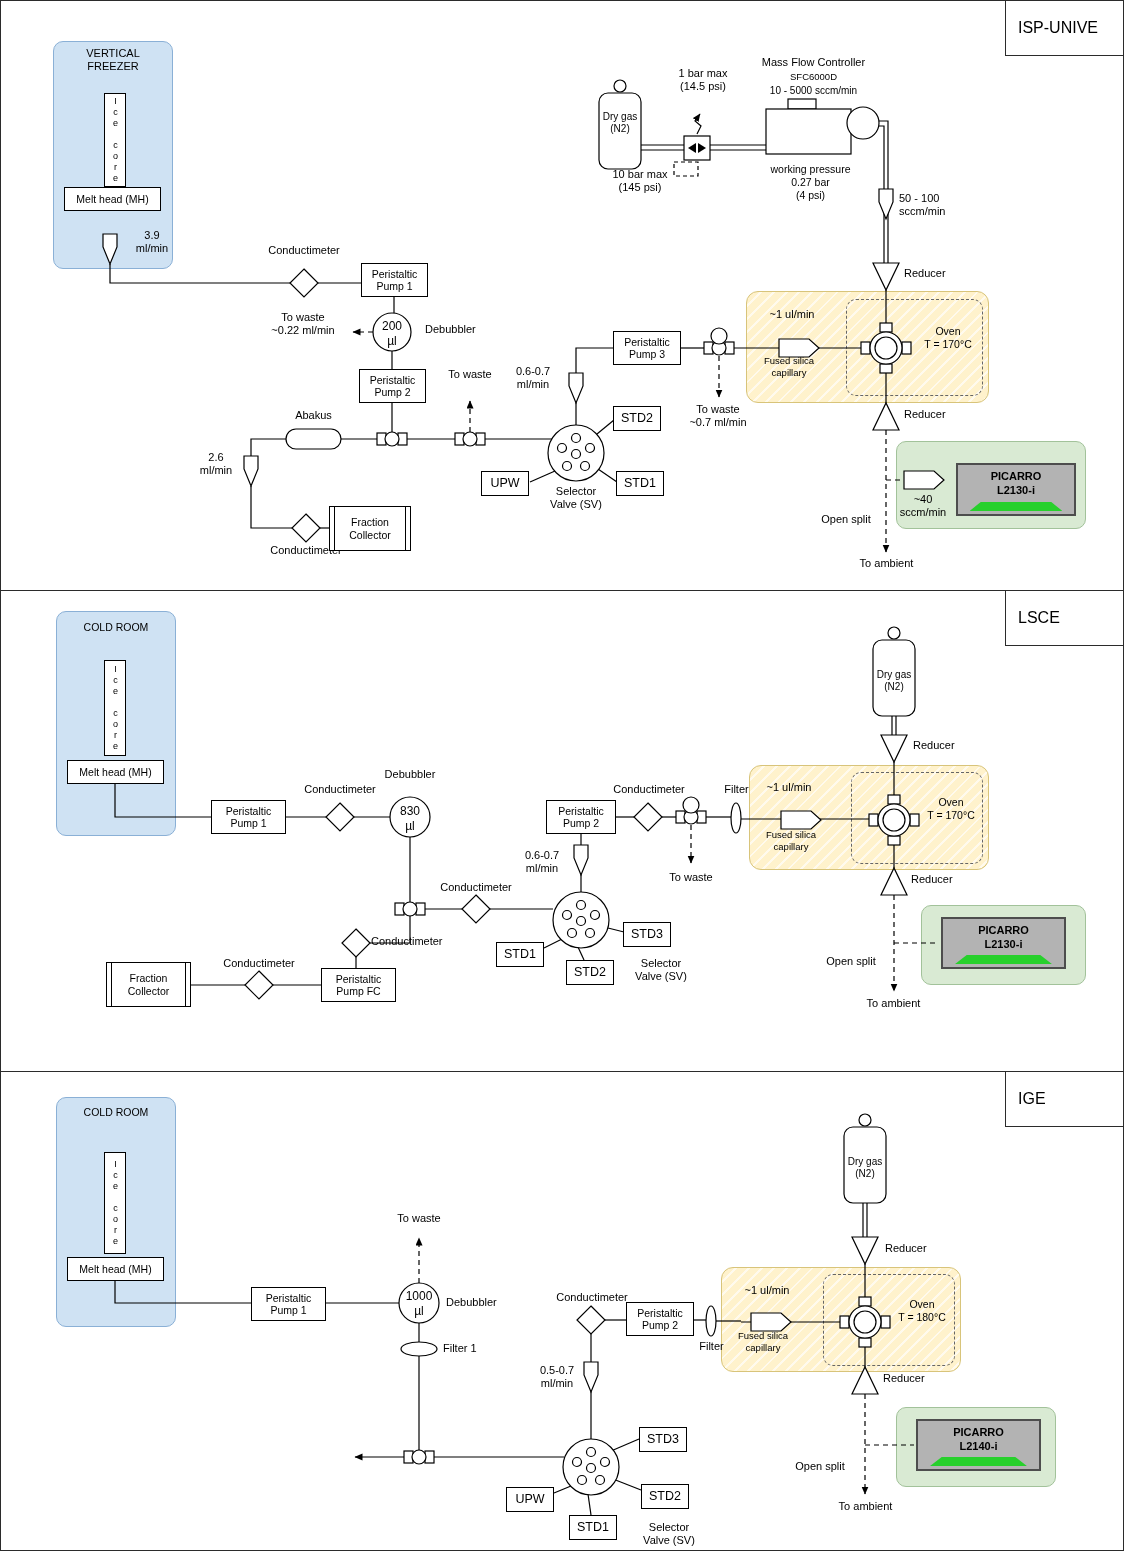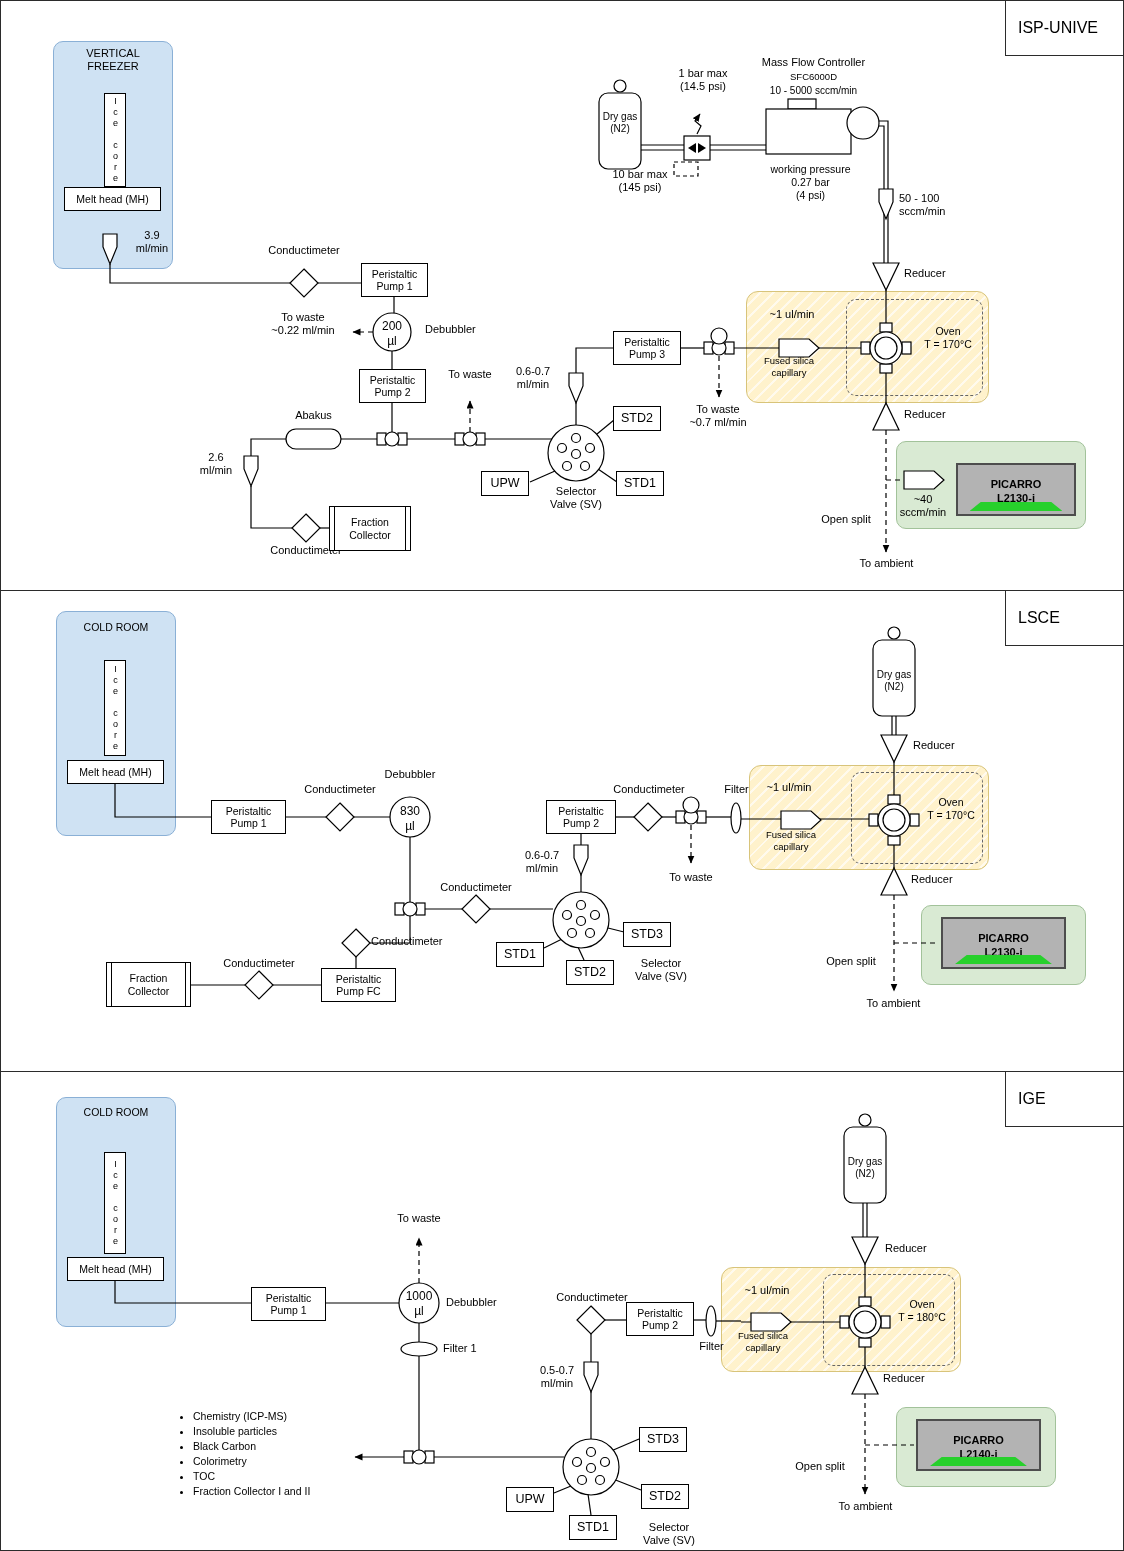--- a/index.html
+++ b/index.html
@@ -26,21 +26,21 @@
                border-left:1px solid #2b2b2b; border-bottom:1px solid #2b2b2b; display:flex; align-items:center;
                padding-left:12px; font-size:16px; }
   .blue-box { position:absolute; z-index:0; background:#cfe2f3; border:1px solid #8ab0d6; border-radius:10px; }
   .yellow-box { position:absolute; z-index:0; background:#fff2cc; border:1px solid #d8c47a; border-radius:12px;
                 background-image:repeating-linear-gradient(135deg, rgba(255,255,255,0.65) 0 2px, rgba(255,255,255,0) 2px 9px); }
   .dashed-box { position:absolute; z-index:0; border:1.4px dashed #666; border-radius:10px; }
   .green-box { position:absolute; z-index:0; background:#d9ead3; border:1px solid #a2c29a; border-radius:10px; }
   .ice-core { position:absolute; z-index:2; background:#fff; border:1px solid #000; writing-mode:vertical-lr; text-orientation:upright;
               font-size:9px; line-height:1; display:flex; align-items:center; justify-content:center; letter-spacing:1px; }
   .picarro { position:absolute; z-index:2; background:#b3b3b3; border:2px solid #4d4d4d; }
-  .picarro-text { width:100%; text-align:center; font-weight:bold; font-size:11px; line-height:1.3; white-space:pre-line; padding-top:12px; }
+  .picarro-text { width:100%; text-align:center; font-weight:bold; font-size:11px; line-height:1.3; white-space:pre-line; padding-top:4px; }
   .picarro .screen { position:absolute; bottom:3px; left:10%; width:80%; height:9px; background:#27d02c;
                      clip-path:polygon(12% 0, 88% 0, 100% 100%, 0 100%); }
   .analyses { position:absolute; z-index:2; font-size:10.5px; padding-left:17px; }
   .analyses li { margin-bottom:3px; }
 </style>
 </head>
 <body>
 
 <svg width="0" height="0" style="position:absolute" aria-hidden="true">
   <defs>
@@ -405,28 +405,20 @@
     <div class="lbl s105" style="left:55px;top:34px;width:120px">COLD ROOM</div>
     <div class="ice-core" style="left:103px;top:80px;width:22px;height:102px">Ice core</div>
     <div class="box s10" style="left:66px;top:185px;width:97px;height:24px">Melt head (MH)</div>
     <div class="box" style="left:250px;top:215px;width:75px;height:34px">Peristaltic
 Pump 1</div>
     <div class="lbl" style="left:383px;top:140px;width:70px">To waste</div>
     <div class="lbl s10" style="left:396px;top:217px;width:44px">1000
 µl</div>
     <div class="lbl tl" style="left:445px;top:224px;width:70px">Debubbler</div>
     <div class="lbl tl" style="left:442px;top:270px;width:60px">Filter 1</div>
-    <ul class="analyses" style="left:175px;top:338px;width:180px">
-      <li>Chemistry (ICP-MS)</li>
-      <li>Insoluble particles</li>
-      <li>Black Carbon</li>
-      <li>Colorimetry</li>
-      <li>TOC</li>
-      <li>Fraction Collector I and II</li>
-    </ul>
     <div class="box std" style="left:505px;top:415px;width:48px;height:25px">UPW</div>
     <div class="box std" style="left:568px;top:443px;width:48px;height:25px">STD1</div>
     <div class="box std" style="left:640px;top:412px;width:48px;height:25px">STD2</div>
     <div class="box std" style="left:638px;top:355px;width:48px;height:25px">STD3</div>
     <div class="lbl" style="left:628px;top:449px;width:80px">Selector
 Valve (SV)</div>
     <div class="lbl" style="left:528px;top:292px;width:56px">0.5-0.7
 ml/min</div>
     <div class="lbl" style="left:531px;top:219px;width:120px">Conductimeter</div>
     <div class="box" style="left:625px;top:230px;width:68px;height:34px">Peristaltic

